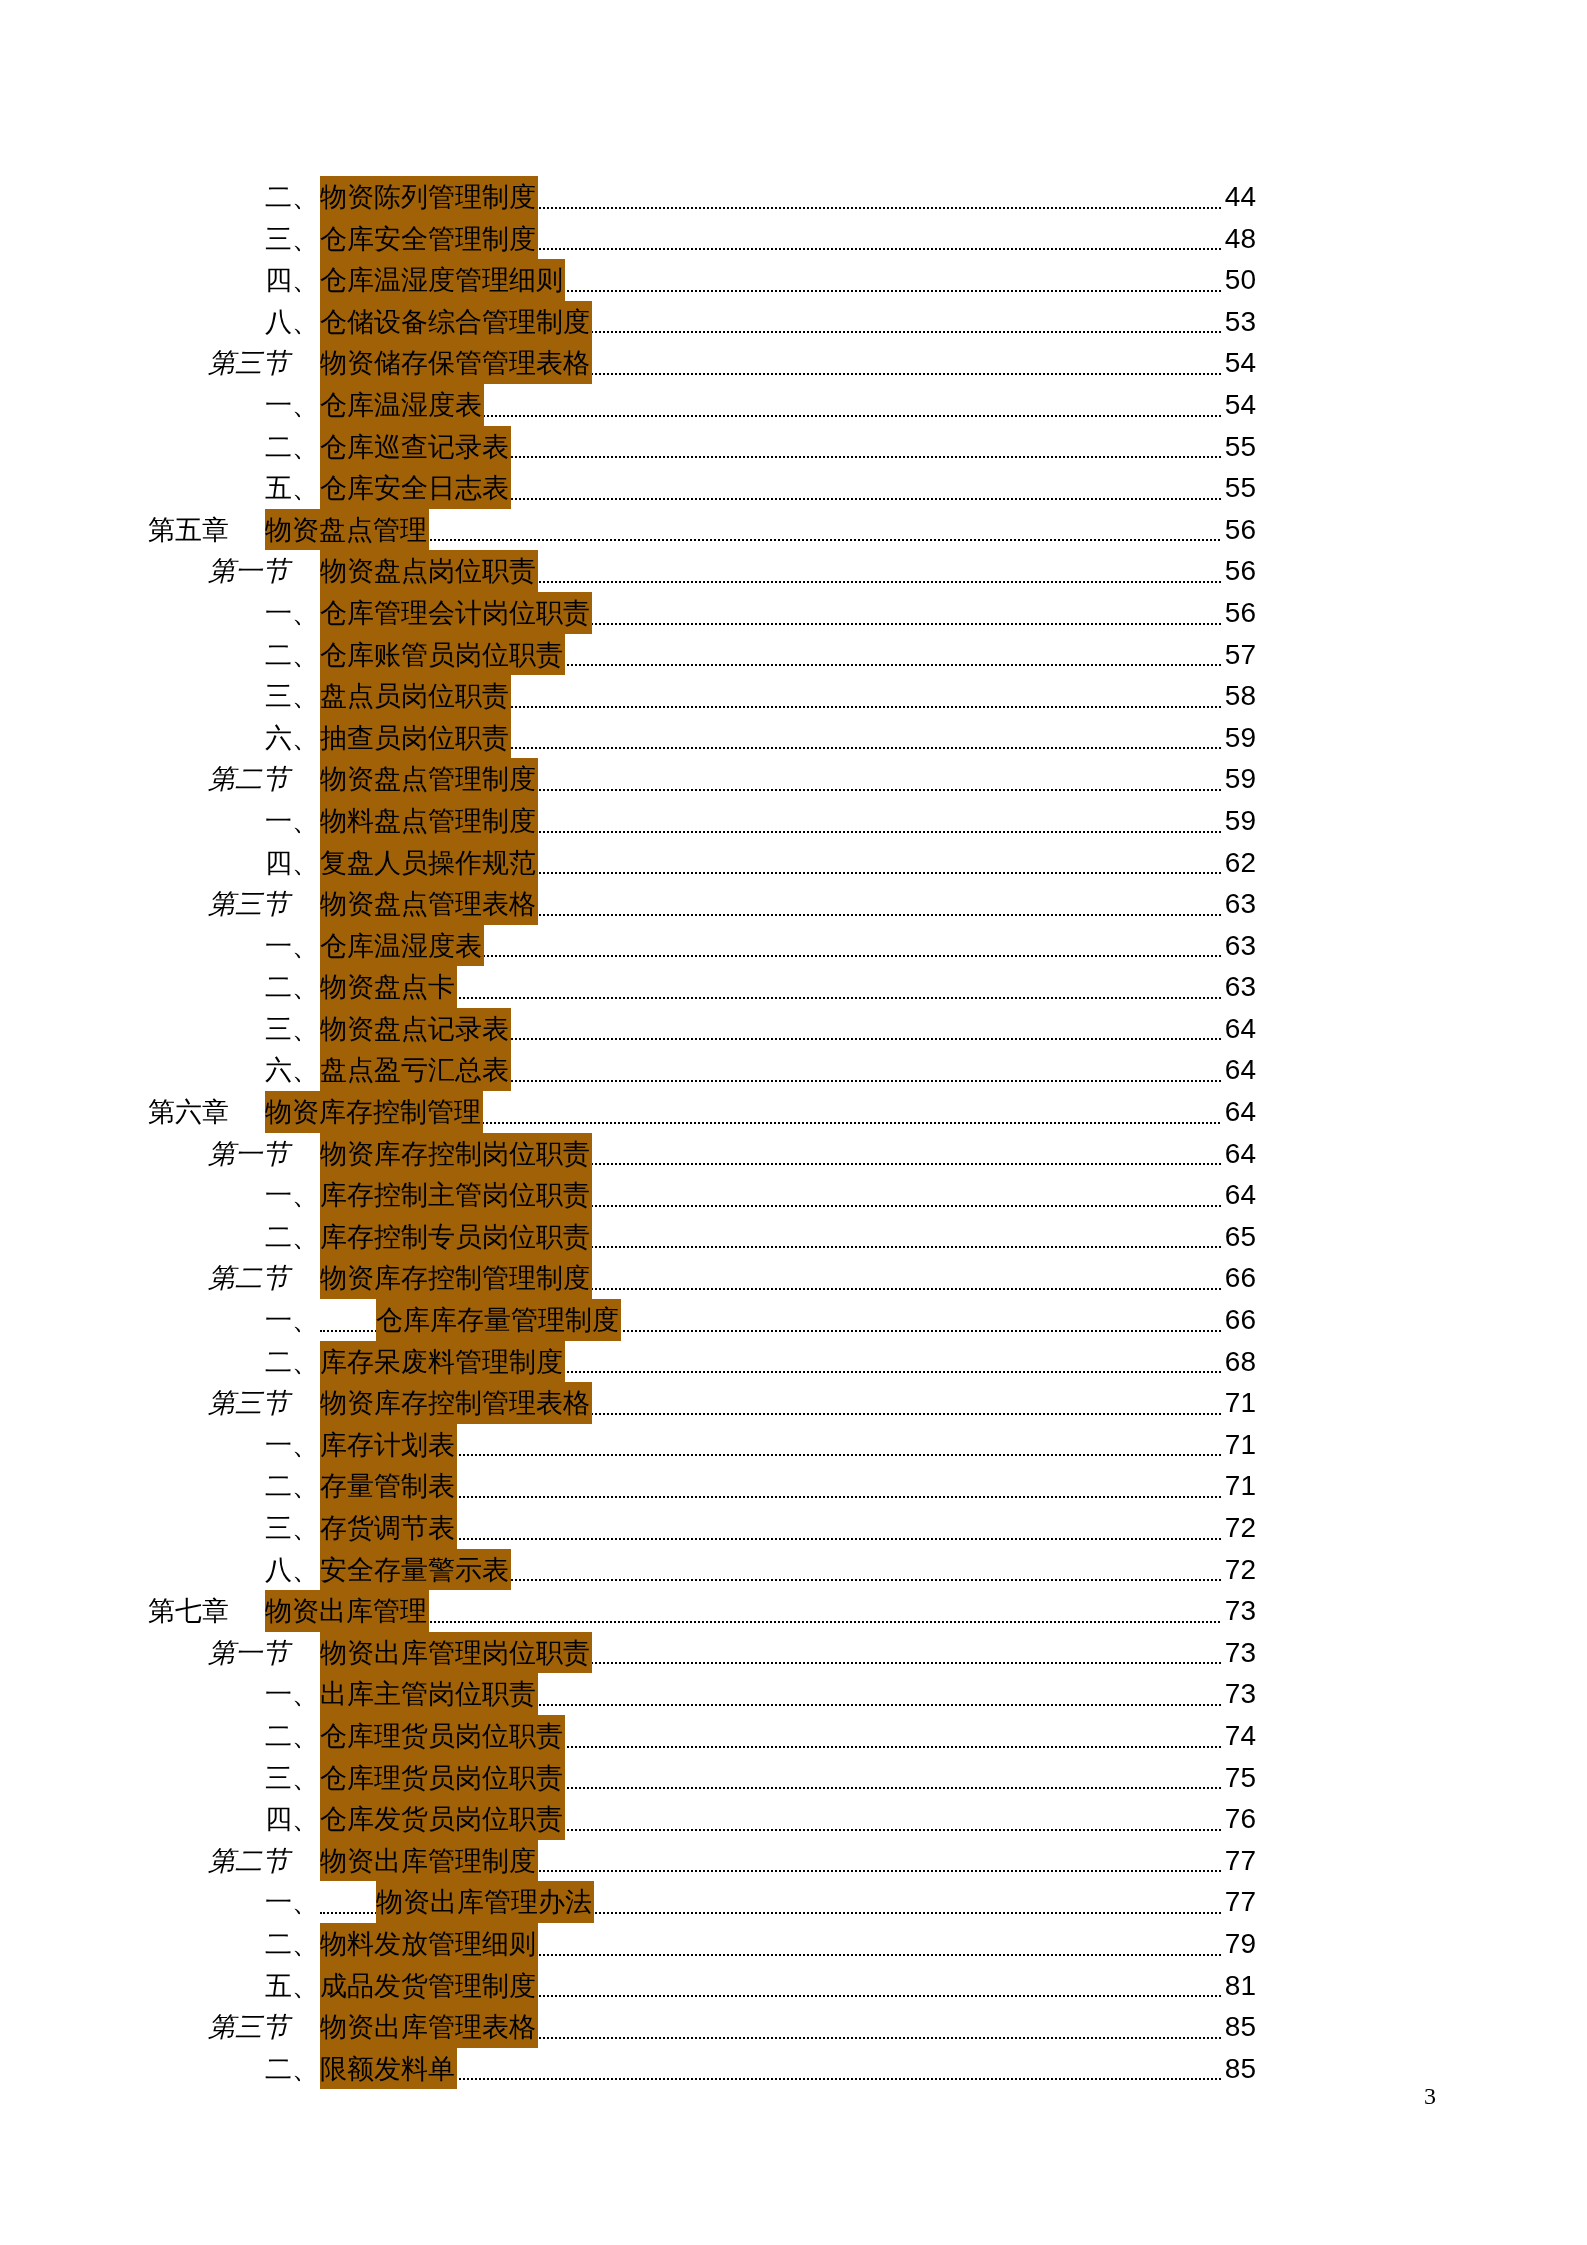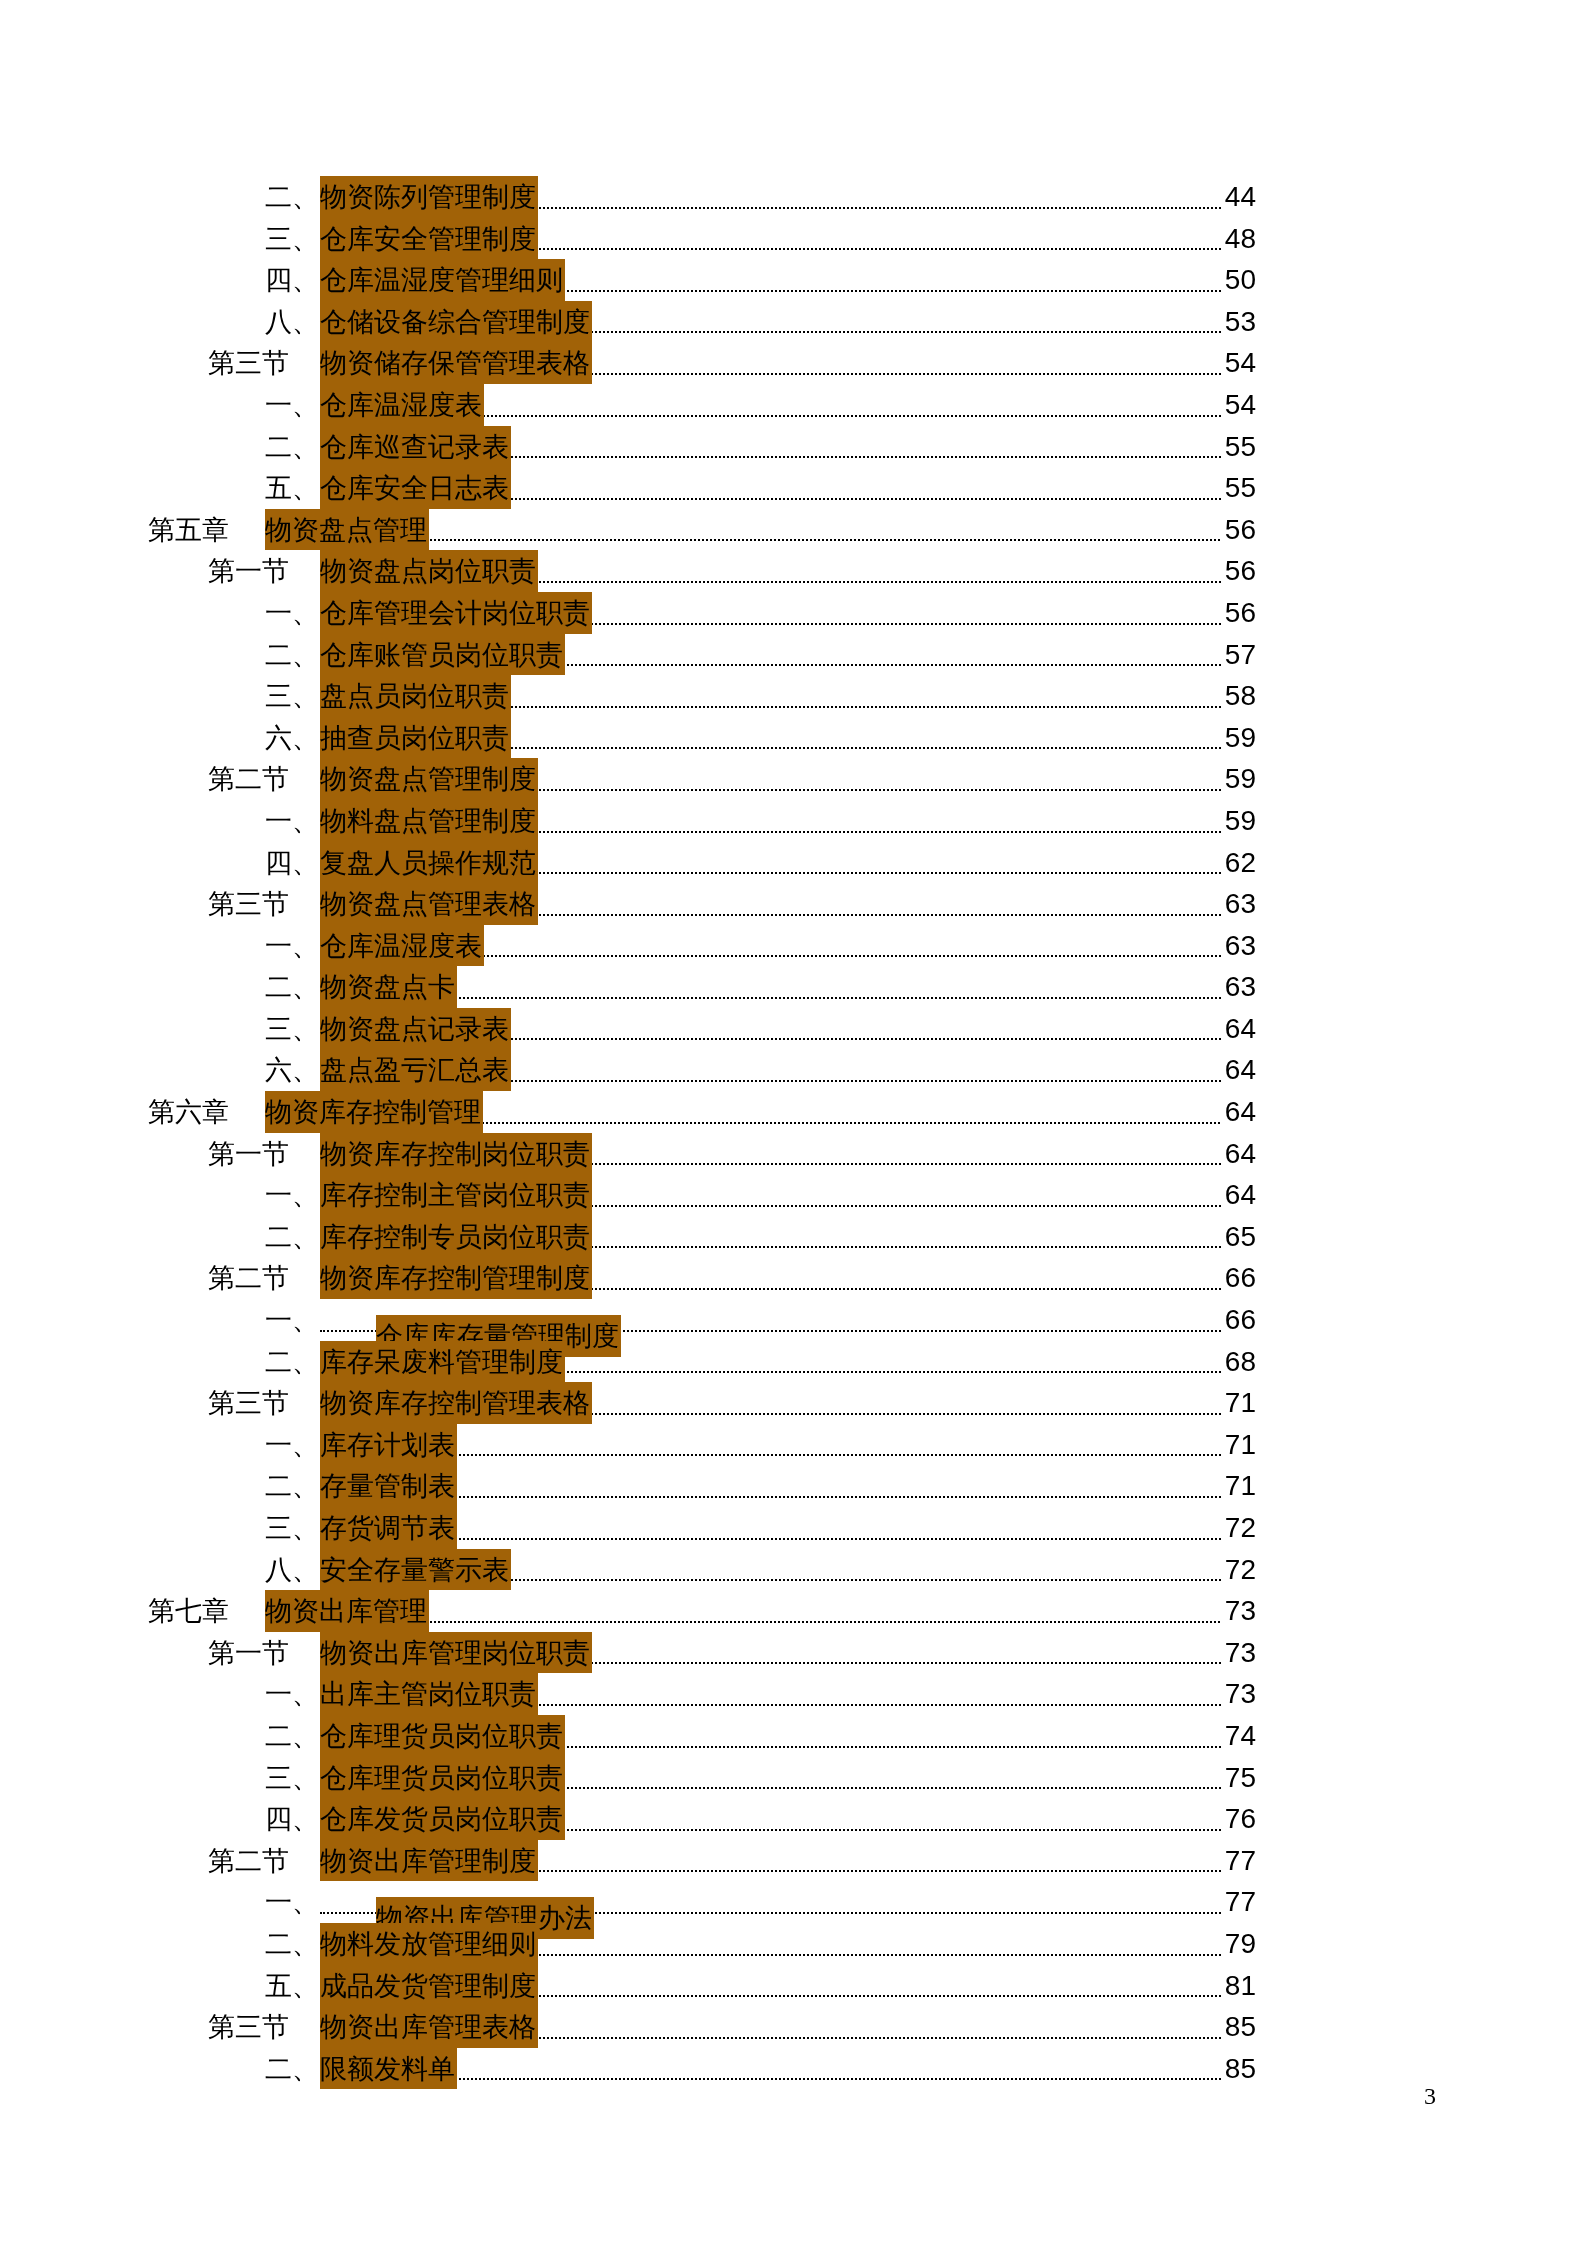--- a/index.html
+++ b/index.html
@@ -8,23 +8,23 @@
   #toc { position: absolute; left: 0; top: 176px; width: 1587px; }
   .row { position: relative; height: 41.6px; line-height: 41.6px; font-size: 27px; white-space: nowrap; }
   .lab { position: absolute; top: 0; }
   .ttl { position: absolute; top: 0; background: #a16207; padding-right: 2px; }
   .dots { position: absolute; top: 0; height: 41.6px; left: 0; right: 0; }
   .dots::after { content: ""; position: absolute; left: 0; right: 0; bottom: 9px;
                  border-bottom: 2px dotted #000; }
   .pg { position: absolute; top: 0; right: 331px; background: #fff; padding-left: 3px;
         font-family: Liberation Sans, sans-serif; font-size: 28px; }
   .lv1 .lab { left: 148px; } .lv1 .ttl { left: 265px; }
-  .lv2 .lab { left: 208px; } .lv2 .ttl { left: 320px; }
+  .lv2 .lab { left: 208px; font-style: italic; } .lv2 .ttl { left: 320px; }
   .lv3 .lab { left: 265px; } .lv3 .ttl { left: 320px; }
-  .lv3.wide .ttl { left: 376px; margin-top: 16px; }
+  .lv3.wide .ttl { left: 376px; }
   #page-num { position: absolute; left: 1424px; top: 2083px; font-size: 24px;
               font-family: "Liberation Serif", serif; }
 </style>
 </head>
 <body>
 
 <div id="toc">
     <div class="row lv3">
       <span class="dots" style="left: 320px; right: 335px;"></span>
       <span class="lab">二、</span>

